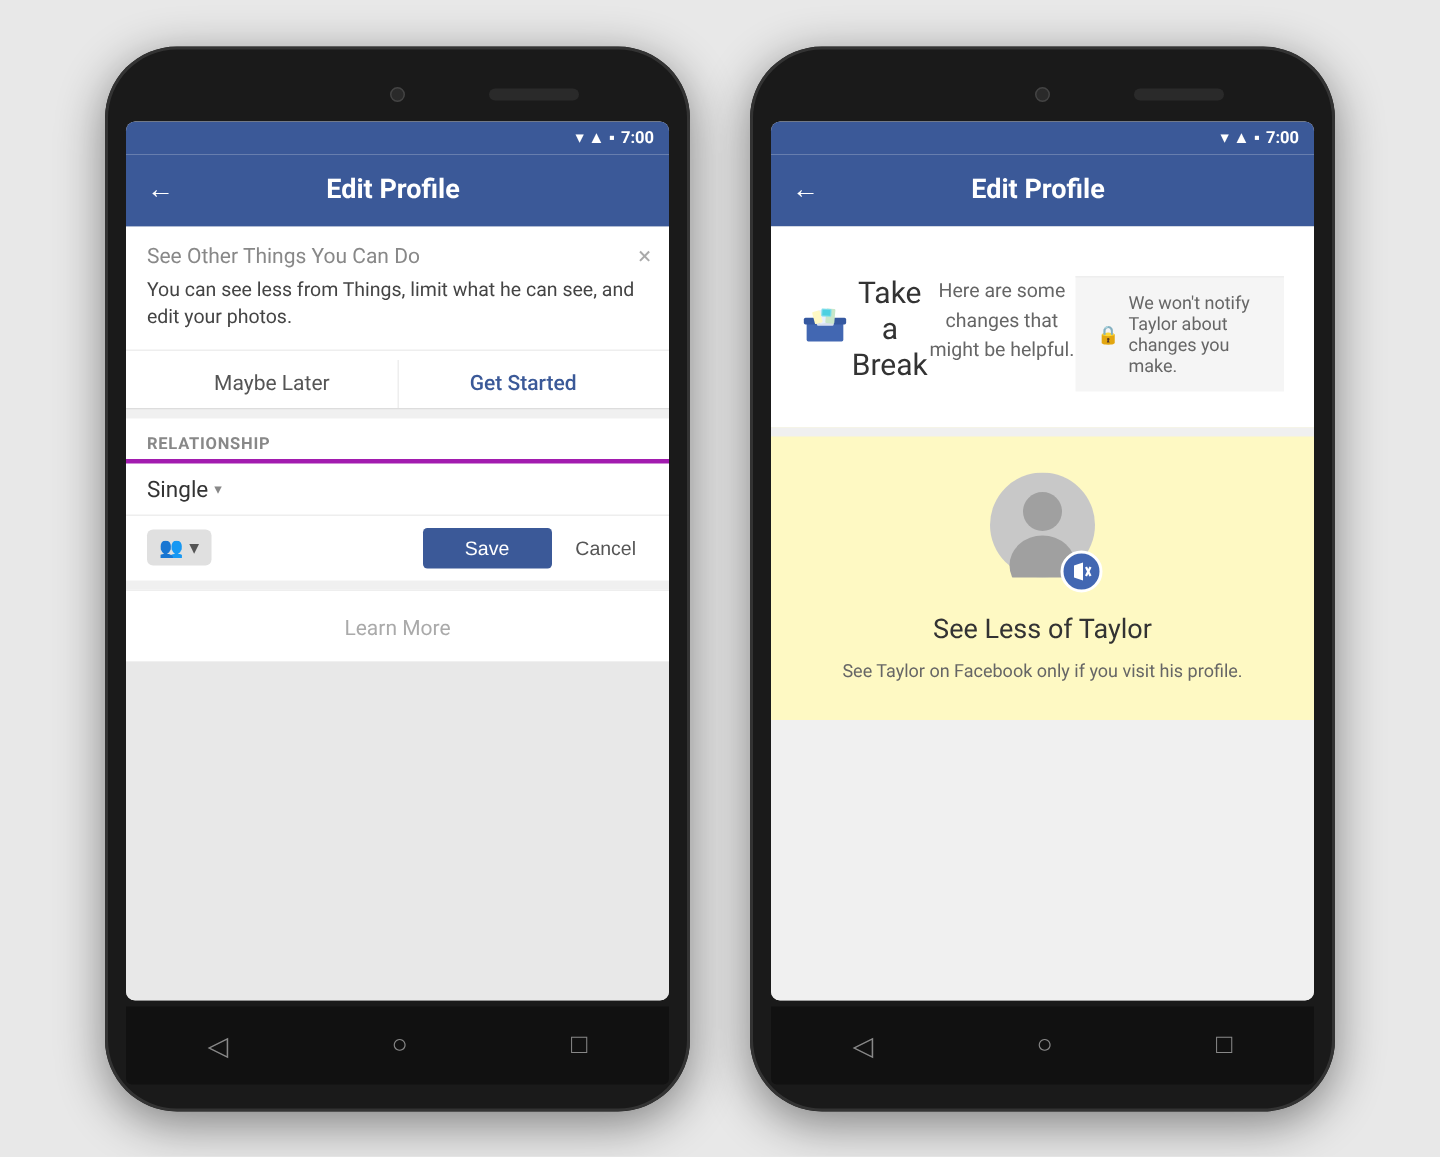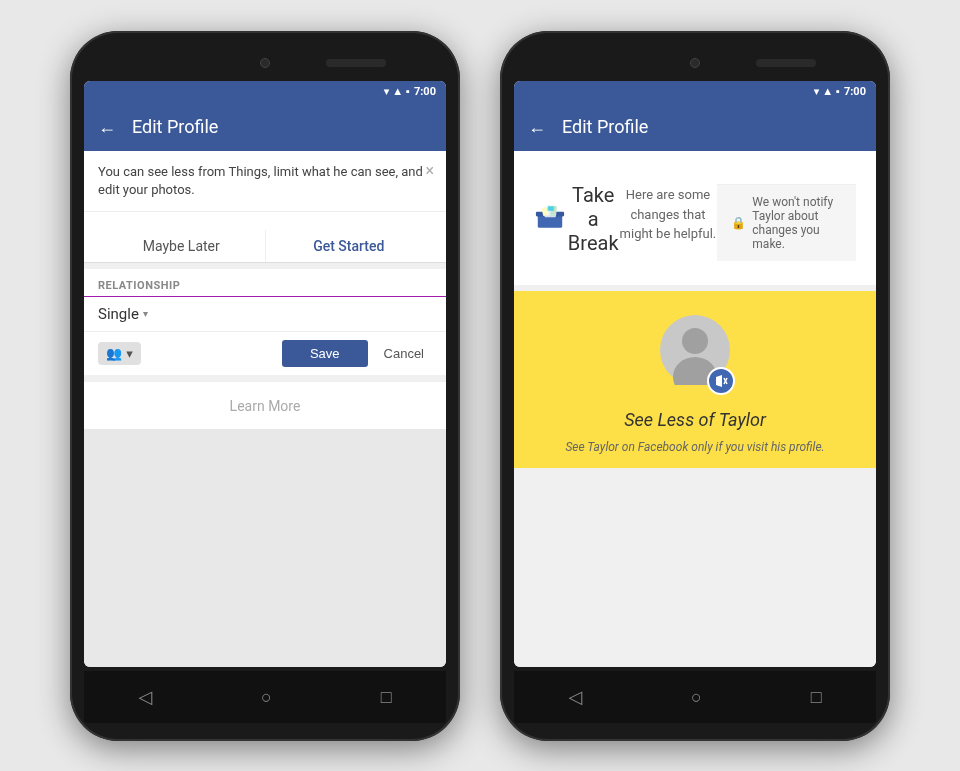--- a/index.html
+++ b/index.html
@@ -96,23 +96,23 @@
       color: white;
       display: flex;
       align-items: center;
       padding: 0 14px;
       height: 48px;
       gap: 16px;
     }
 
     .app-bar-title {
       font-size: 18px;
-      font-weight: 400;
+      font-weight: 700;
       flex: 1;
-      text-align: left;
+      text-align: center;
     }
 
     .back-arrow {
       font-size: 18px;
       color: white;
       cursor: pointer;
     }
 
     
     .phone-bottom-bar {
@@ -167,21 +167,21 @@
       right: 12px;
       color: #aaa;
       font-size: 16px;
       cursor: pointer;
     }
 
     .banner-actions {
       display: flex;
       border-top: 1px solid #eee;
       margin: 0 -14px -12px -14px;
-      padding: 18px 14px 0 14px;
+      padding: 6px 14px 0 14px;
     }
 
     .banner-maybe {
       flex: 1;
       font-size: 14px;
       color: #555;
       text-align: center;
       padding: 8px 0;
       border-right: 1px solid #eee;
       cursor: pointer;
@@ -207,21 +207,21 @@
       color: #888;
       font-weight: bold;
       padding: 10px 14px 4px 14px;
       letter-spacing: 0.5px;
     }
 
     .relationship-value-row {
       display: flex;
       align-items: center;
       padding: 8px 14px;
-      border-top: 1px solid #a21caf;
+      border-top: 3px solid #a21caf;
     }
 
     .relationship-value {
       font-size: 15px;
       color: #333;
     }
 
     .dropdown-arrow {
       font-size: 10px;
       color: #888;
@@ -328,28 +328,27 @@
       border-top: 1px solid #eee;
       text-align: left;
     }
 
     .lock-icon-small {
       font-size: 12px;
       color: #888;
     }
 
     .see-less-section {
-      background: #fde047;
-      padding: 24px 20px 12px;
+      background: #fef9c3;
+      padding: 24px 20px 24px;
       display: flex;
       flex-direction: column;
       align-items: center;
       text-align: center;
       border-top: 6px solid #f0f0f0;
-      font-style: italic;
     }
 
     .avatar-with-badge {
       position: relative;
       width: 80px;
       height: 80px;
       margin-bottom: 14px;
     }
 
     .mute-badge {
@@ -403,20 +402,21 @@
 
     <div class="app-bar">
       <span class="back-arrow">←</span>
       <span class="app-bar-title">Edit Profile</span>
       <span style="width:24px"></span>
     </div>
 
     <div class="screen-content">
 
       <div class="banner-card">
+        <div class="banner-title">See Other Things You Can Do</div>
         <div class="banner-text">You can see less from Things, limit what he can see, and edit your photos.</div>
         <span class="banner-close">×</span>
         <div class="banner-actions">
           <div class="banner-maybe">Maybe Later</div>
           <div class="banner-get-started">Get Started</div>
         </div>
       </div>
 
       <div class="relationship-section">
         <div class="relationship-label">RELATIONSHIP</div>

